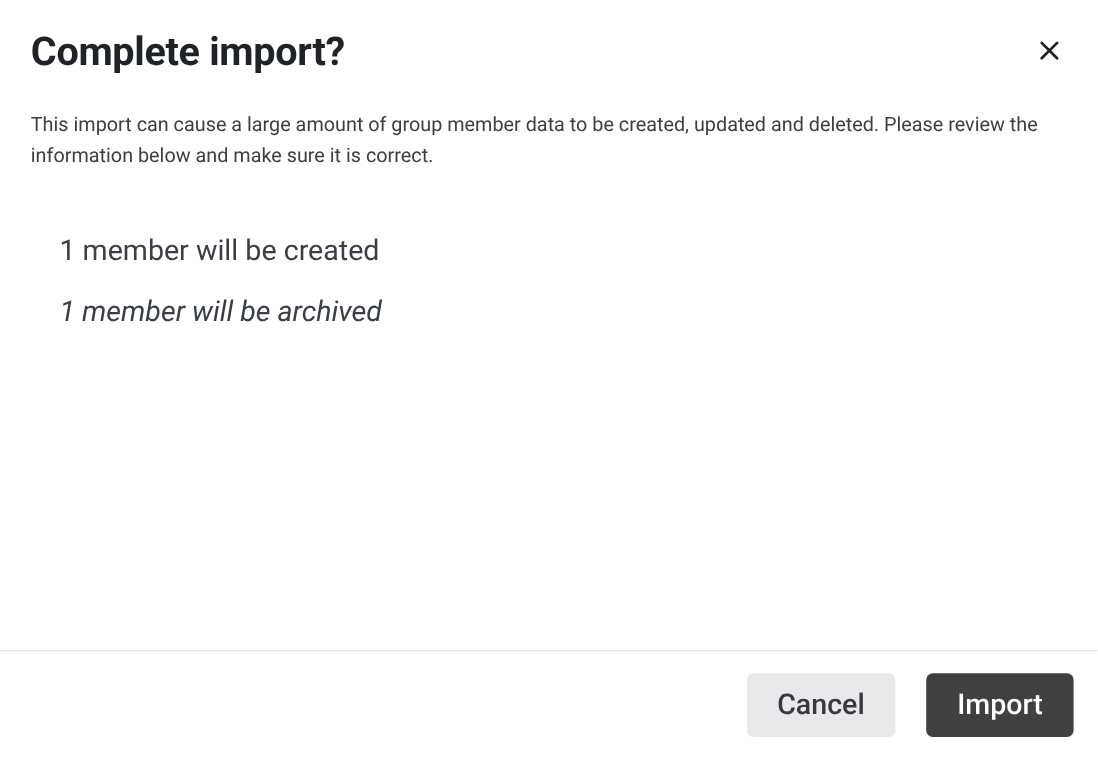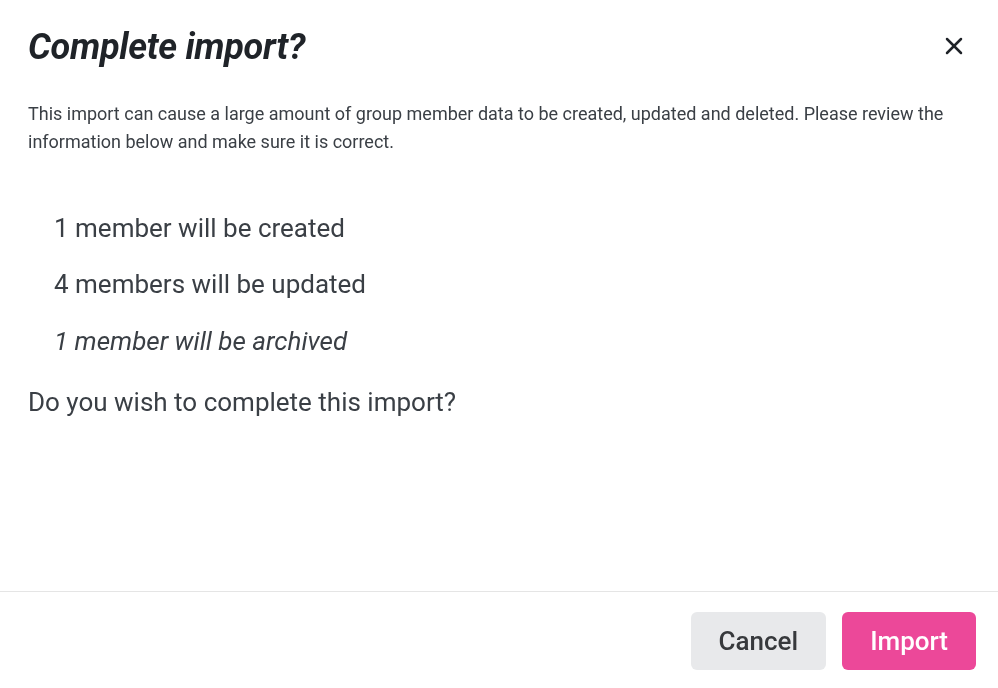--- a/index.html
+++ b/index.html
@@ -28,21 +28,20 @@
       justify-content: space-between;
       align-items: center;
       padding: 26px 28px 8px 28px;
     }
     
     .dialog-title {
       font-size: 36px;
       font-weight: 700;
       color: #1f2328;
       letter-spacing: -0.3px;
-      font-style: italic;
     }
     
     .close-button {
       background: none;
       border: none;
       cursor: pointer;
       padding: 4px;
       display: flex;
       align-items: center;
       justify-content: center;
@@ -88,40 +87,40 @@
       font-size: 26px;
       line-height: 1.5;
       color: #3a3f45;
     }
     
     .dialog-footer {
       border-top: 1px solid #e5e5e5;
       padding: 20px 22px 18px 22px;
       display: flex;
       justify-content: flex-end;
-      gap: 16px;
+      gap: 28px;
     }
     
     .btn {
       font-size: 26px;
       font-weight: 500;
       padding: 14px 28px;
       border-radius: 6px;
       border: none;
       cursor: pointer;
       font-family: inherit;
     }
     
     .btn-cancel {
       background: #e8e9eb;
       color: #37393c;
     }
     
     .btn-import {
-      background: #ec4899;
+      background: #404040;
       color: #ffffff;
     }
   </style>
 </head>
 <body>
 
 <div class="dialog">
   <div class="dialog-header">
     <h1 class="dialog-title">Complete import?</h1>
     <button class="close-button">
@@ -132,24 +131,22 @@
         </svg>
       </span>
     </button>
   </div>
 
   <div class="dialog-body">
     <p class="intro-text">This import can cause a large amount of group member data to be created, updated and deleted. Please review the information below and make sure it is correct.</p>
 
     <ul class="summary-list">
       <li>1 member will be created</li>
-      <li>4 members will be updated</li>
       <li>1 member will be archived</li>
     </ul>
 
-    <p class="confirm-text">Do you wish to complete this import?</p>
   </div>
 
   <div class="dialog-footer">
     <button class="btn btn-cancel">Cancel</button>
     <button class="btn btn-import">Import</button>
   </div>
 </div>
 
 </body></html>

